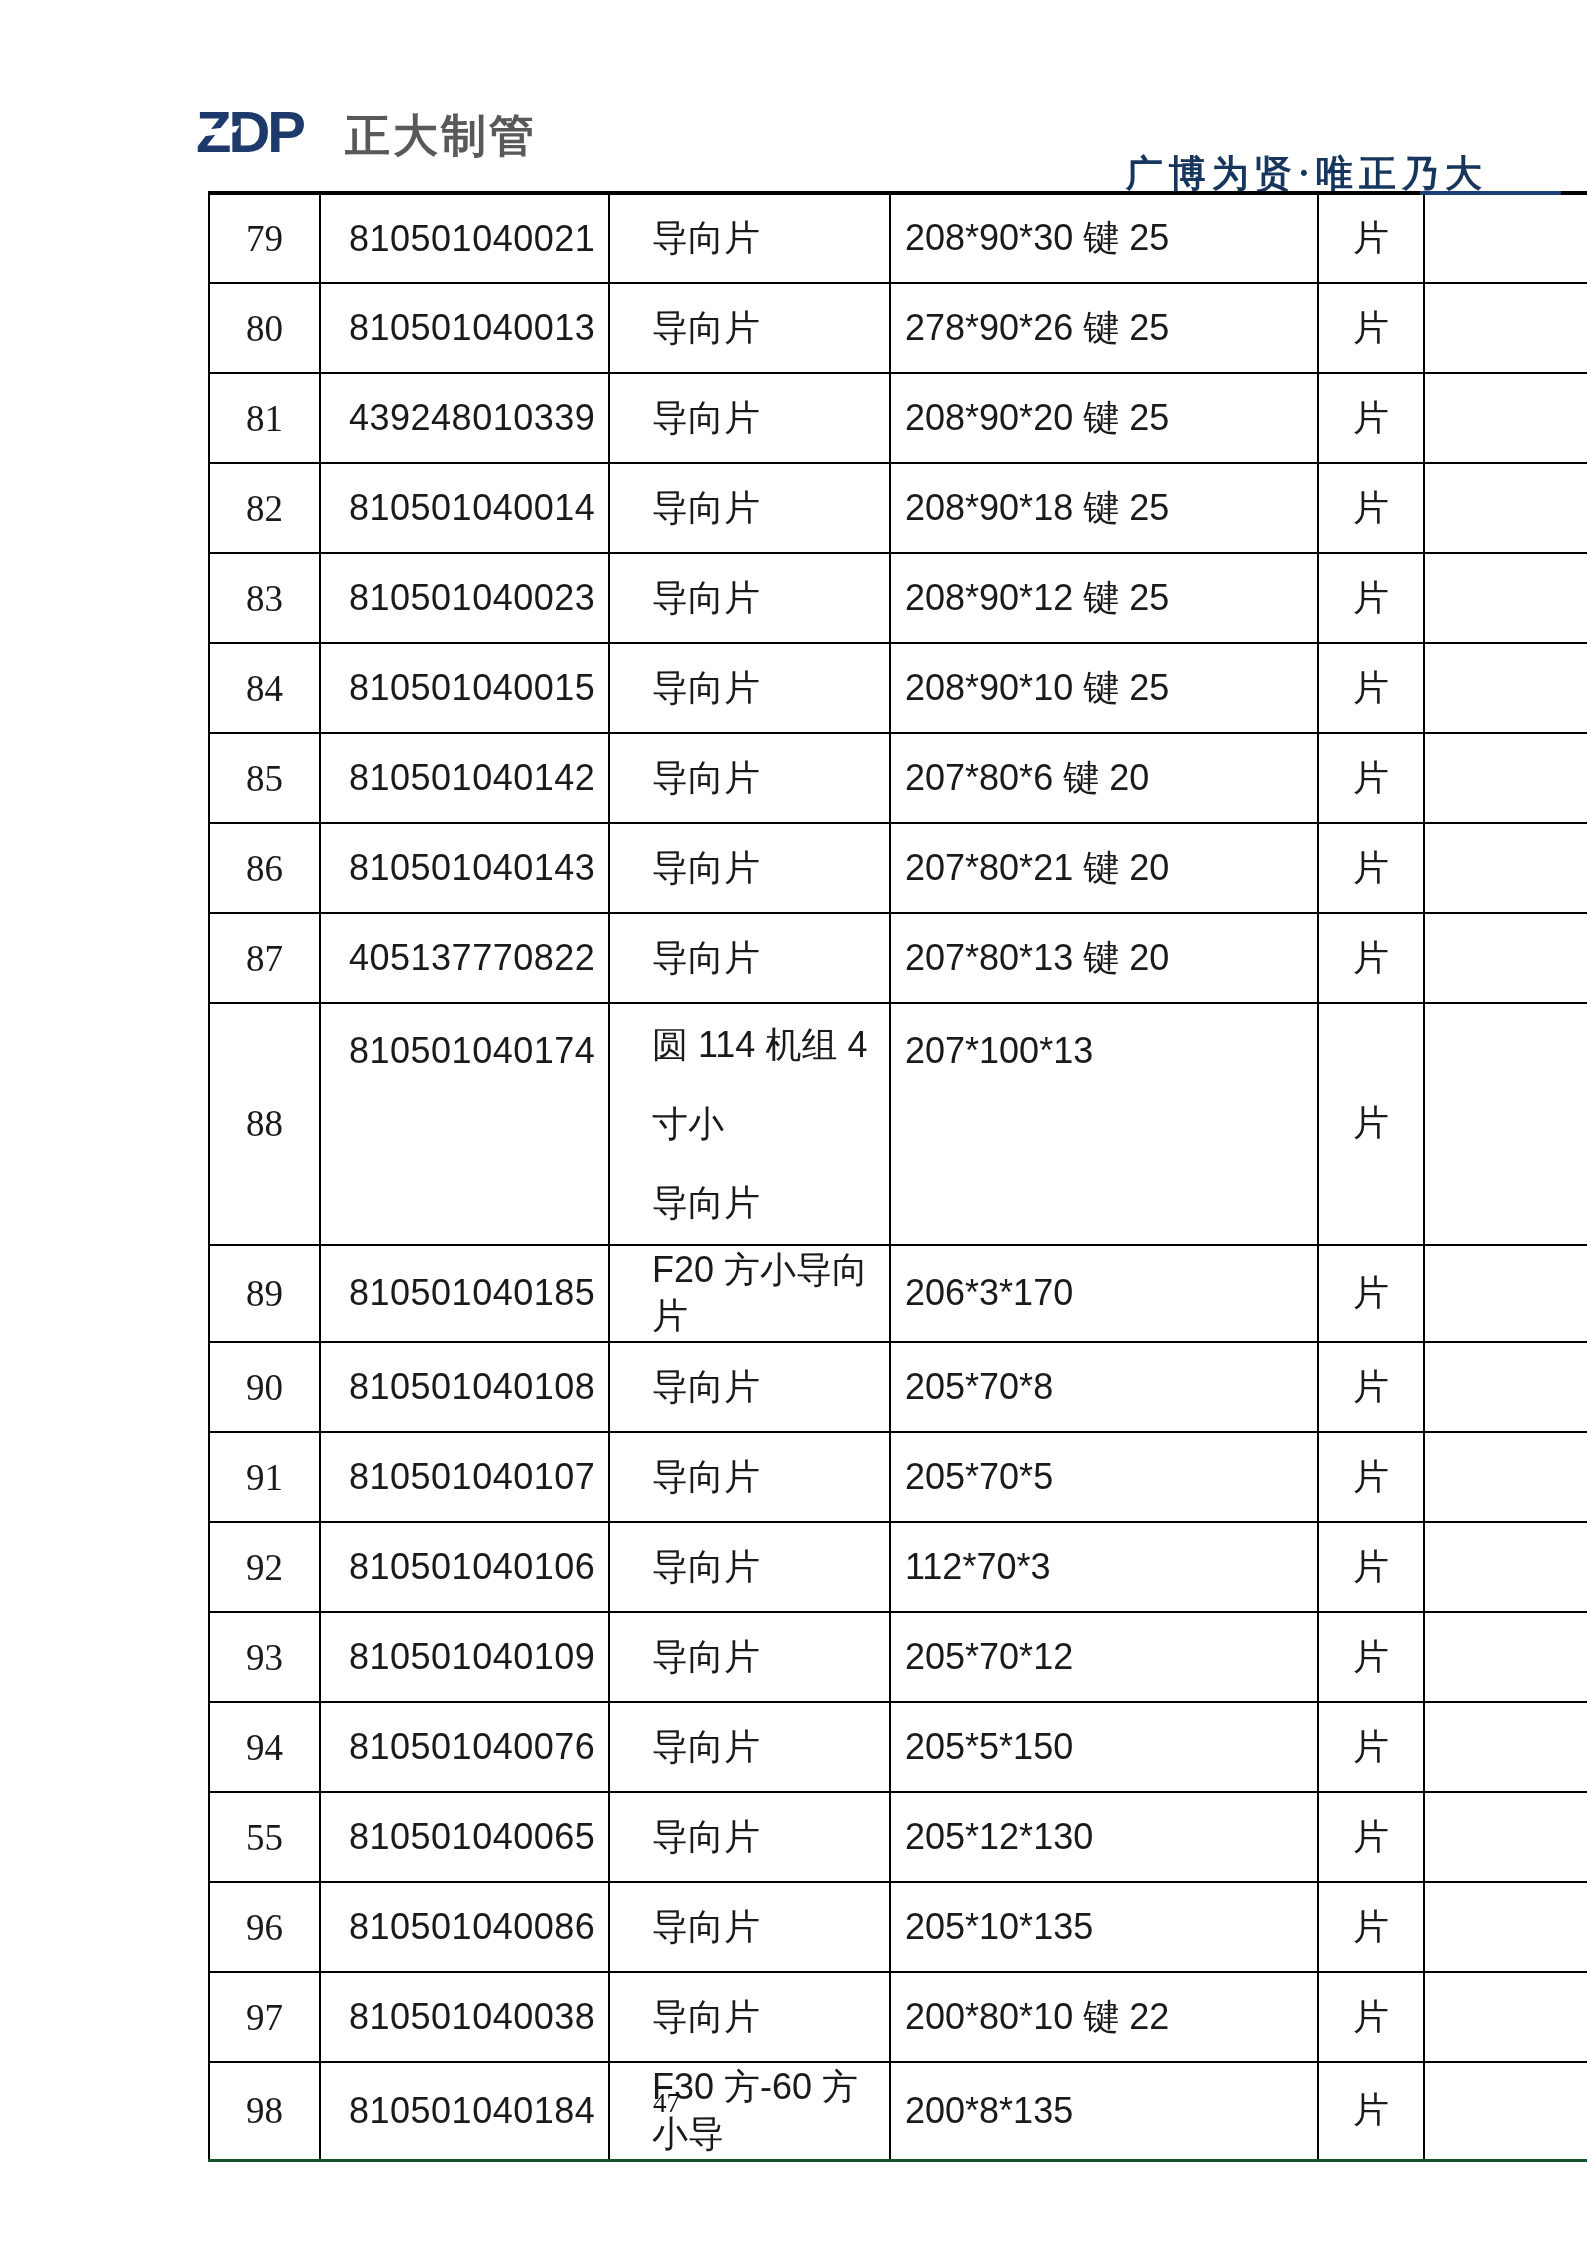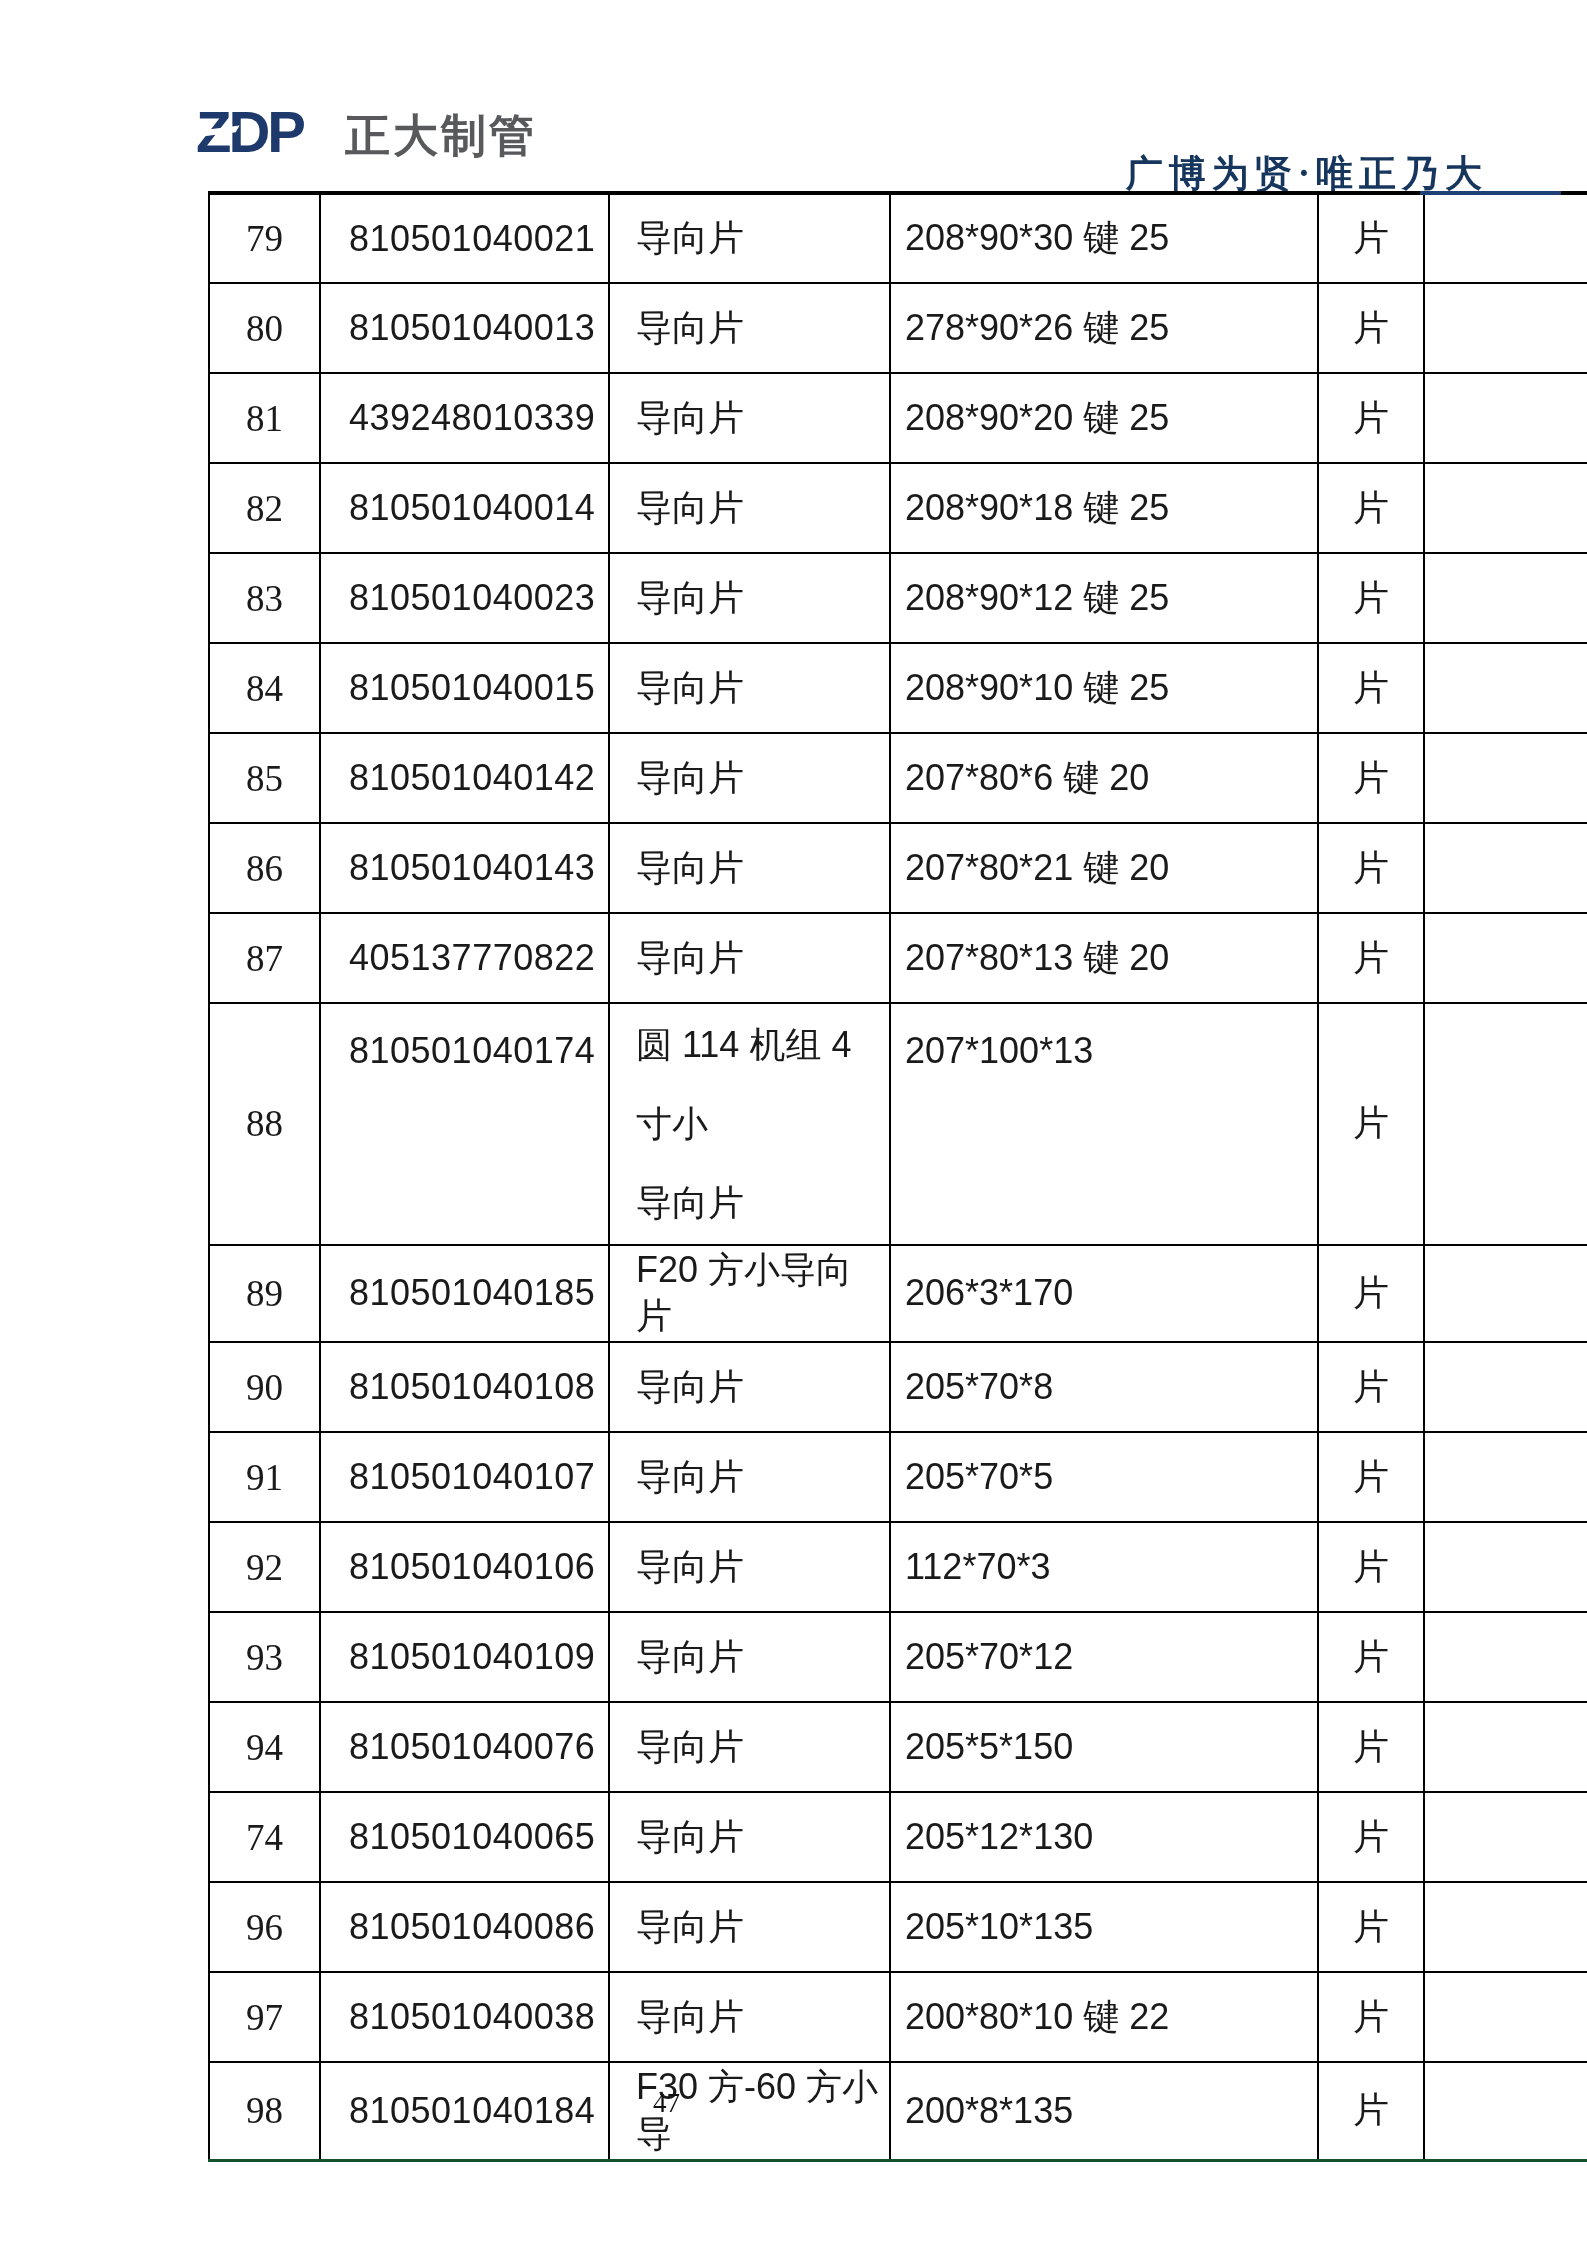--- a/index.html
+++ b/index.html
@@ -69,21 +69,21 @@
   }
   table.parts tr { height: 90px; }
   table.parts tr.row-tall { height: 160px; }
 
   td.c-num {
     text-align: center;
     font-family: "Liberation Serif", serif;
     font-size: 37px;
   }
   td.c-code { font-size: 36px; padding-left: 28px; letter-spacing: 0.5px; }
-  td.c-name { font-size: 36px; padding-left: 26px; white-space: pre-line; line-height: 1.3; }
+  td.c-name { font-size: 36px; padding-left: 42px; white-space: pre-line; line-height: 1.3; }
   td.c-spec { font-size: 36px; padding-left: 14px; }
   td.c-unit {
     text-align: center;
     font-family: "Liberation Serif", serif;
     font-size: 36px;
   }
 
   tr.row-tall td.c-code,
   tr.row-tall td.c-spec { vertical-align: top; padding-top: 26px; }
   tr.row-tall td.c-name { line-height: 2.2; }
@@ -245,21 +245,21 @@
     </tr>
       <tr>
       <td class="c-num">94</td>
       <td class="c-code">810501040076</td>
       <td class="c-name">导向片</td>
       <td class="c-spec">205*5*150</td>
       <td class="c-unit">片</td>
       <td class="c-empty"></td>
     </tr>
       <tr>
-      <td class="c-num">74</td>
+      <td class="c-num">55</td>
       <td class="c-code">810501040065</td>
       <td class="c-name">导向片</td>
       <td class="c-spec">205*12*130</td>
       <td class="c-unit">片</td>
       <td class="c-empty"></td>
     </tr>
       <tr>
       <td class="c-num">96</td>
       <td class="c-code">810501040086</td>
       <td class="c-name">导向片</td>

